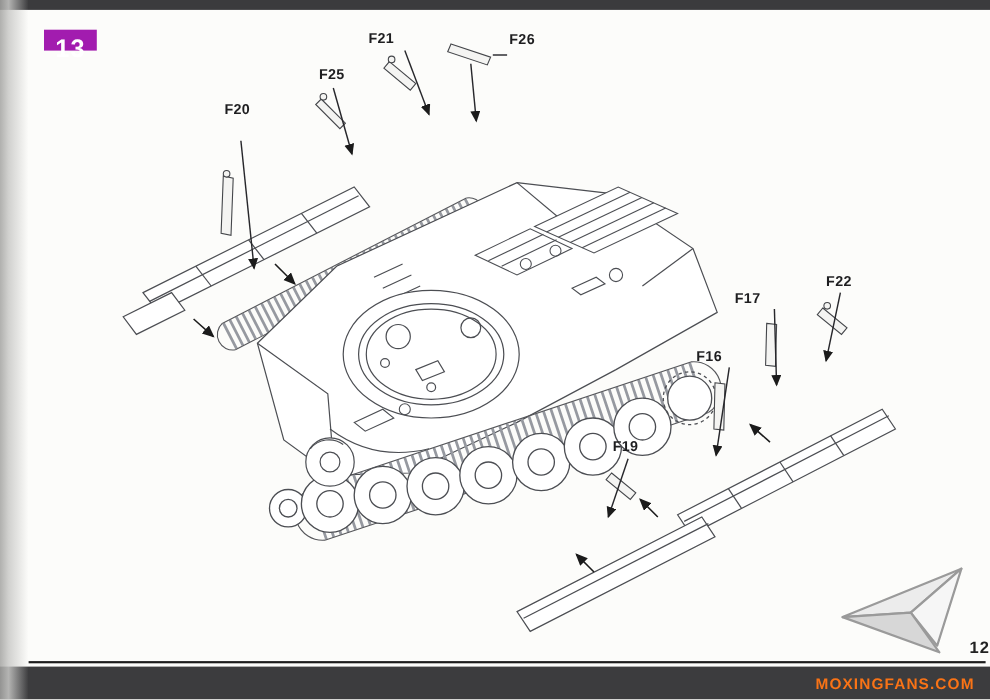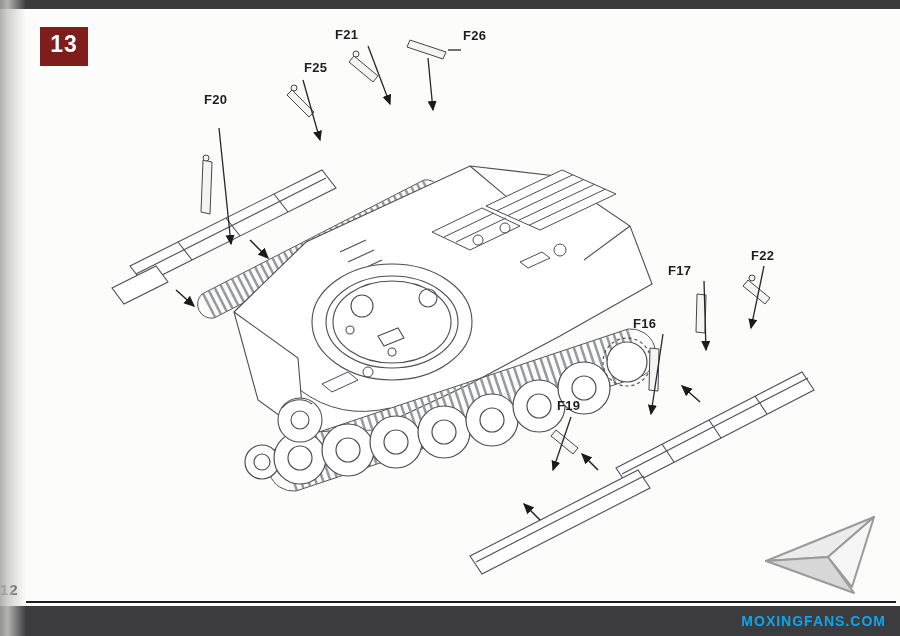--- a/index.html
+++ b/index.html
@@ -7,39 +7,39 @@
     position:relative;width:900px;height:636px;background:#fcfcfa;
     overflow:hidden;font-family:"Liberation Sans", sans-serif;
   }
   .top-band{position:absolute;left:0;top:0;width:900px;height:9px;background:#3b3b3d;}
   .gutter{
     position:absolute;left:0;top:0;width:26px;height:636px;z-index:40;pointer-events:none;
     background:linear-gradient(90deg,#a3a3a1 0%,#c9c9c7 30%,rgba(255,255,255,0) 100%);
     opacity:.85;
   }
   .step-badge{
-    position:absolute;left:40px;top:27px;width:48px;height:39px;background:#7f1d1d;
+    position:absolute;left:40px;top:27px;width:48px;height:19px;background:#a21caf;
     color:#fff;font-size:23px;font-weight:700;text-align:center;line-height:35px;
     letter-spacing:1px;z-index:10;
   }
   .illustration{position:absolute;left:0;top:0;z-index:2;}
   .callout{
     position:absolute;z-index:6;font-size:13px;font-weight:600;color:#1e1e20;
     font-family:"Liberation Sans", sans-serif;letter-spacing:.3px;
   }
   .page-number{
-    position:absolute;left:0;right:0;top:581px;text-align:left;z-index:6;
+    position:absolute;left:0;right:0;top:581px;text-align:right;z-index:6;
     font-size:15px;font-weight:700;color:#222;letter-spacing:1px;
   }
   .bottom-rule{position:absolute;left:26px;right:4px;top:601px;height:2px;background:#1d1d1d;z-index:6;}
   .bottom-band{
     position:absolute;left:0;right:0;top:606px;height:30px;background:#3c3c3e;z-index:6;
   }
   .watermark{
-    position:absolute;right:14px;top:0;line-height:30px;color:#0ea5e9;
+    position:absolute;right:14px;top:0;line-height:30px;color:#f97316;
     font-size:14px;font-weight:700;letter-spacing:1px;
   }
   .logo{position:absolute;left:758px;top:505px;z-index:7;}
 </style>
 </head>
 <body>
 
 <div class="page">
 
   <div class="top-band"></div>
@@ -187,21 +187,21 @@
       <line x1="461" y1="50" x2="448" y2="50"></line>
       <line x1="428" y1="58" x2="433" y2="110" marker-end="url(#arr)"></line>
       <line x1="571" y1="417" x2="553" y2="470" marker-end="url(#arr)"></line>
       <line x1="663" y1="334" x2="651" y2="414" marker-end="url(#arr)"></line>
       <line x1="704" y1="281" x2="706" y2="350" marker-end="url(#arr)"></line>
       <line x1="764" y1="266" x2="751" y2="328" marker-end="url(#arr)"></line>
     </g>
   </svg>
 
   <div class="callout" style="left:204px;top:92px">F20</div>
-  <div class="callout" style="left:304px;top:60px">F25</div>
+  <div class="callout" style="left:290px;top:60px">F25</div>
   <div class="callout" style="left:335px;top:27px">F21</div>
   <div class="callout" style="left:463px;top:28px">F26</div>
   <div class="callout" style="left:557px;top:398px">F19</div>
   <div class="callout" style="left:633px;top:316px">F16</div>
   <div class="callout" style="left:668px;top:263px">F17</div>
   <div class="callout" style="left:751px;top:248px">F22</div>
 
   <svg class="logo" width="125" height="95" viewBox="0 0 125 95">
     <g stroke="#9a9a9a" stroke-width="2" stroke-linejoin="round">
       <path d="M8,56 L116,12 L70,52 Z" fill="#ececec"></path>

